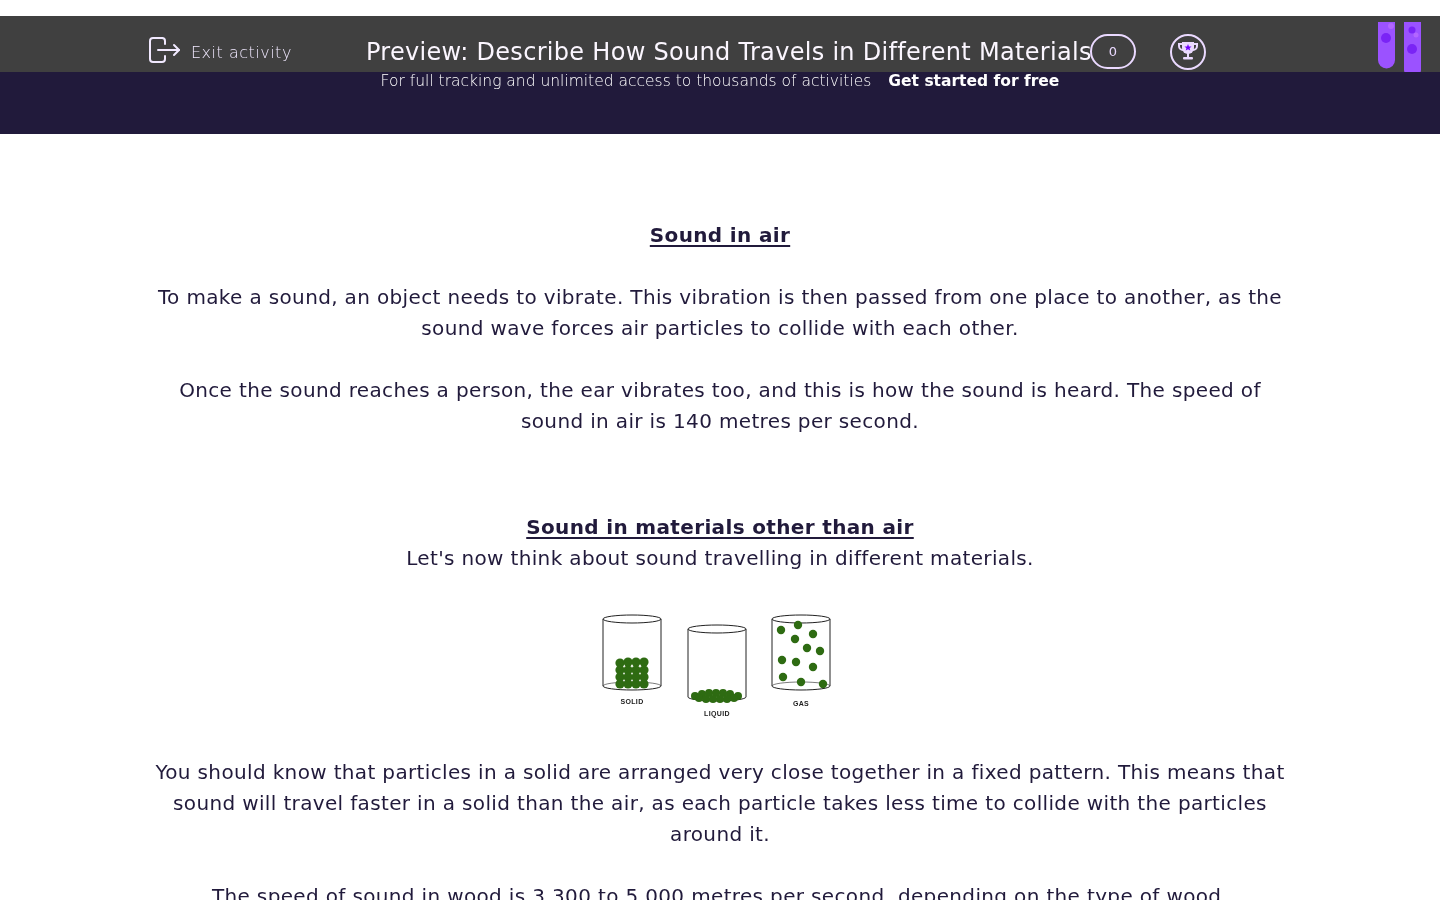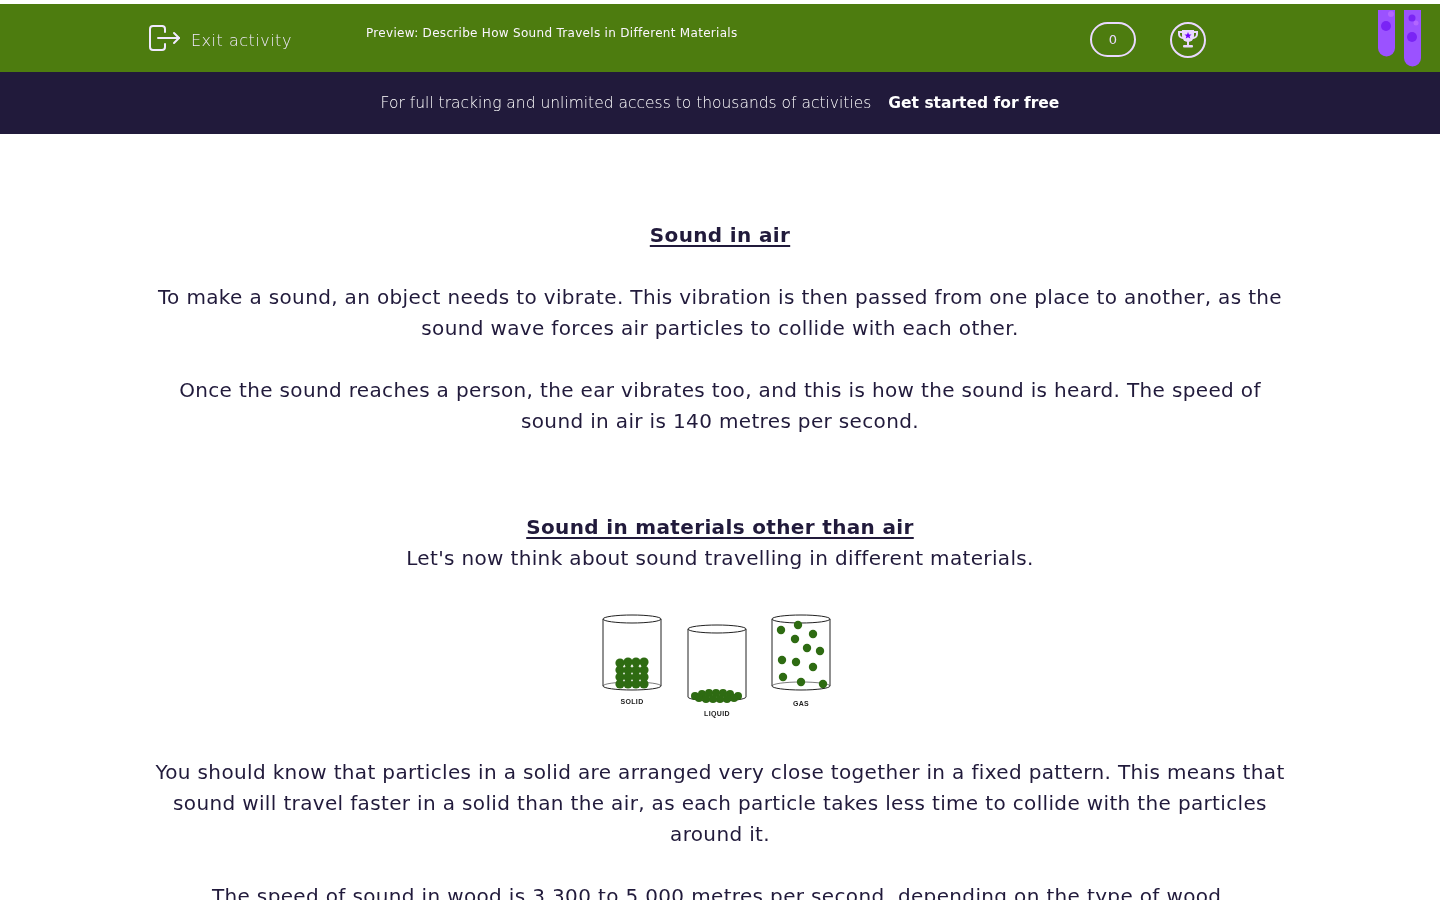--- a/index.html
+++ b/index.html
@@ -5,24 +5,24 @@
     * { margin: 0; padding: 0; box-sizing: border-box; }
     html, body {
       width: 1440px;
       height: 900px;
       overflow: hidden;
       background: #ffffff;
       font-family: "DejaVu Sans", "Liberation Sans", sans-serif;
     }
     .topbar {
       position: absolute;
-      left: 0; top: 4px;
+      left: 0; top: 16px;
       width: 1440px;
       height: 72px;
-      background: #4d7c0f;
+      background: #404040;
       color: #ffffff;
     }
     .exit-btn {
       position: absolute;
       left: 148px;
       top: 20px;
       height: 32px;
       display: flex;
       align-items: center;
       cursor: pointer;
@@ -33,21 +33,21 @@
       margin-left: 9px;
       font-size: 16px;
       letter-spacing: 0.5px;
       color: #f1e9ff;
       font-weight: 300;
     }
     .page-title {
       position: absolute;
       left: 366px;
       top: 22px;
-      font-size: 12px;
+      font-size: 24px;
       letter-spacing: 0.3px;
       color: #fbf6ff;
       white-space: nowrap;
     }
     .score-pill {
       position: absolute;
       left: 1090px;
       top: 18px;
       width: 46px;
       height: 35px;
@@ -80,21 +80,21 @@
       height: 64px;
     }
     .banner {
       position: absolute;
       left: 0; top: 72px;
       width: 1440px;
       height: 62px;
       background: #211a3b;
       color: #ffffff;
       display: flex;
-      align-items: center;
+      align-items: flex-start;
       justify-content: center;
       font-size: 15.5px;
       font-weight: 300;
     }
     .banner .cta {
       font-weight: bold;
       margin-left: 17px;
       cursor: pointer;
     }
     .content {

